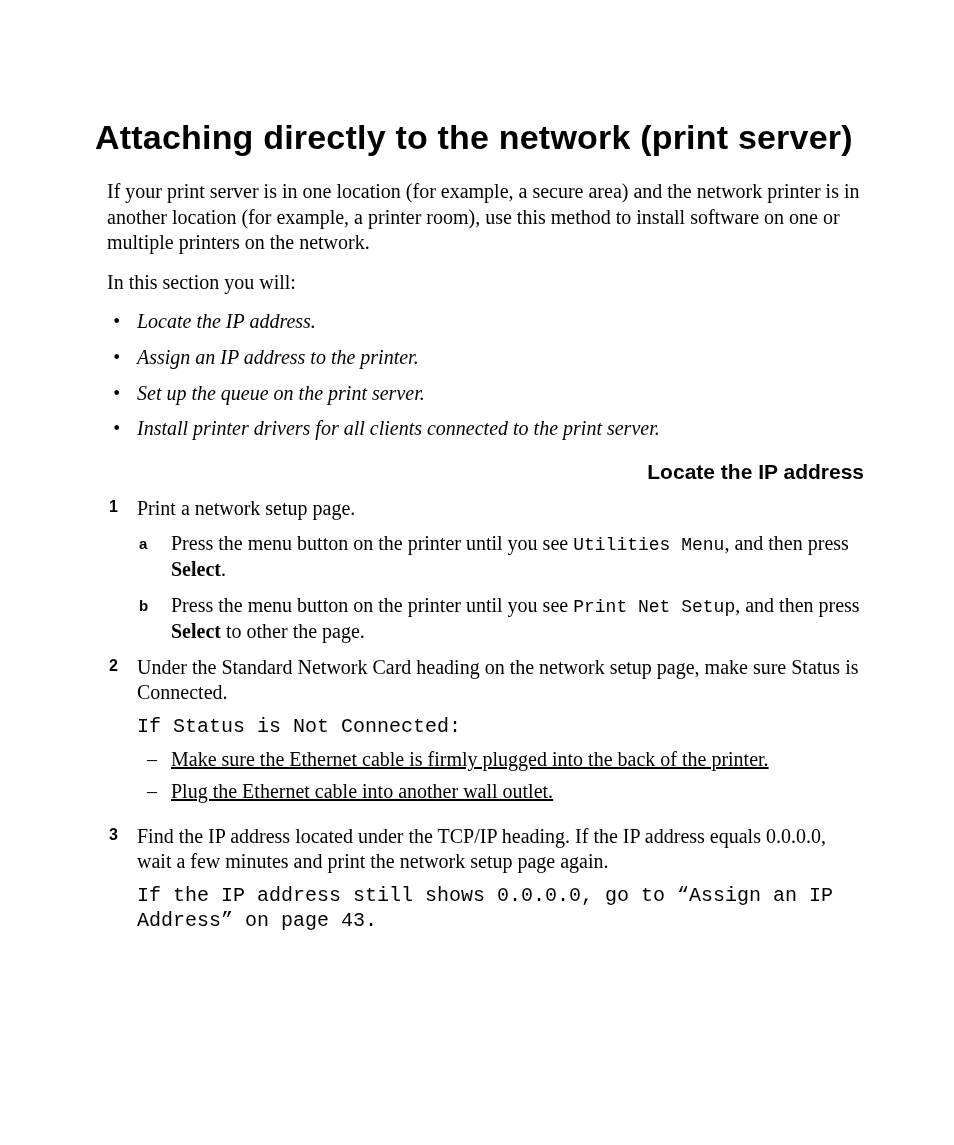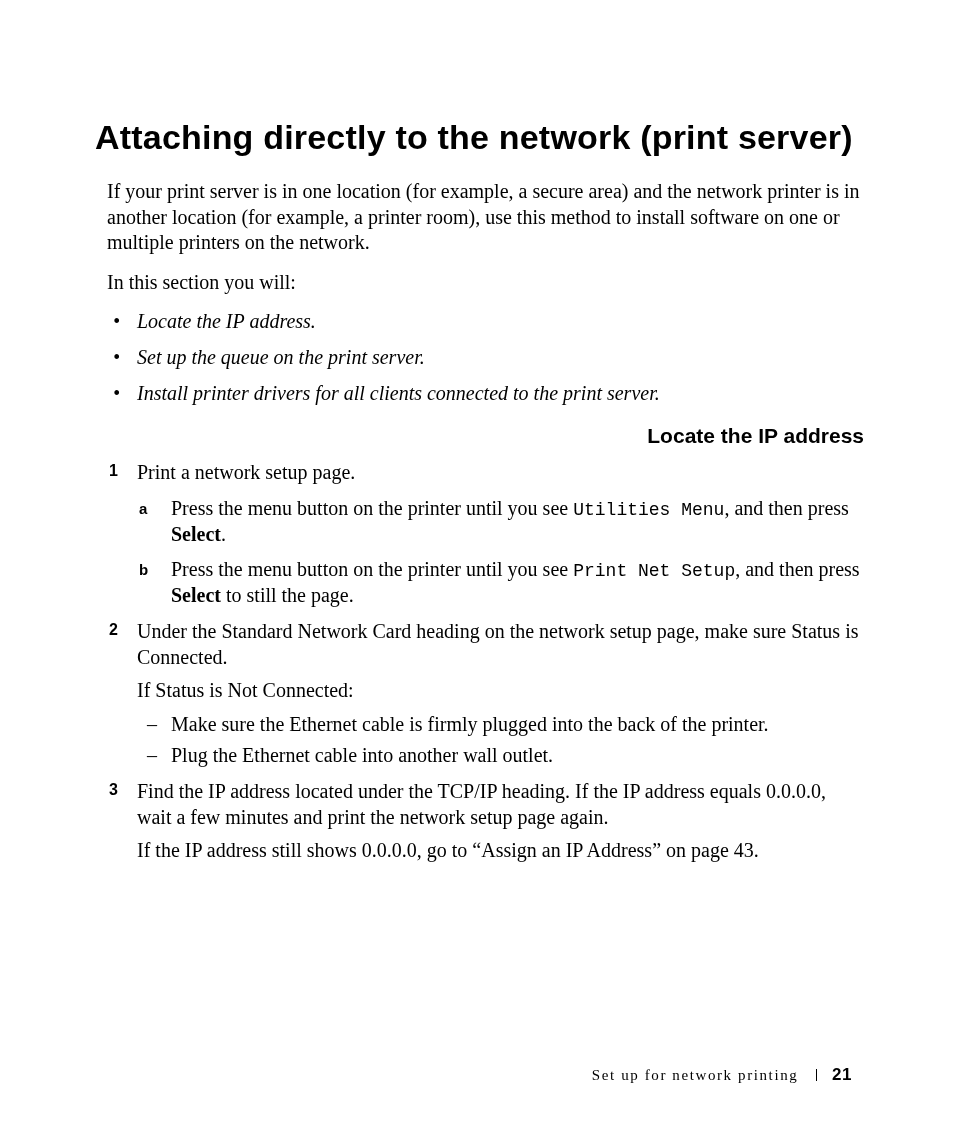--- a/index.html
+++ b/index.html
@@ -82,25 +82,27 @@
     left: 44px;
     top: 3px;
     font-weight: 700;
     font-size: 15px;
   }
   .indent {
     padding-left: 42px;
     font-size: 20px;
     line-height: 1.28;
     margin: 8px 0;
+    font-family: Liberation Mono, monospace;
   }
   ul.dashes {
     list-style: none;
     padding: 0;
-    margin: 4px 0 10px 0;
+    margin: 4px 0 19px 0;
+    text-decoration: underline;
   }
   ul.dashes li {
     font-size: 20px;
     line-height: 1.28;
     padding-left: 76px;
     position: relative;
     margin: 6px 0;
   }
   ul.dashes li::before {
     content: "–";
@@ -144,20 +146,21 @@
 <div class="page">
 
   <h1 class="page-title sans-cond">Attaching directly to the network (print server)</h1>
 
   <p class="body">If your print server is in one location (for example, a secure area) and the network printer is in another location (for example, a printer room), use this method to install software on one or multiple printers on the network.</p>
 
   <p class="body">In this section you will:</p>
 
   <ul class="dots">
     <li>Locate the IP address.</li>
+    <li>Assign an IP address to the printer.</li>
     <li>Set up the queue on the print server.</li>
     <li>Install printer drivers for all clients connected to the print server.</li>
   </ul>
 
   <h2 class="subhead sans-cond">Locate the IP address</h2>
 
   <div class="num-item">
     <span class="num sans-cond">1</span>
     <span>Print a network setup page.</span>
   </div>
@@ -165,21 +168,21 @@
   <div class="sub-alpha">
     <span class="alpha sans-cond">a</span>
     <span>
       <span>Press the menu button on the printer until you see </span><span class="mono">Utilities Menu</span><span>, and then press </span><span class="bold-serif">Select</span><span>.</span>
     </span>
   </div>
 
   <div class="sub-alpha">
     <span class="alpha sans-cond">b</span>
     <span>
-      <span>Press the menu button on the printer until you see </span><span class="mono">Print Net Setup</span><span>, and then press </span><span class="bold-serif">Select</span><span> to still the page.</span>
+      <span>Press the menu button on the printer until you see </span><span class="mono">Print Net Setup</span><span>, and then press </span><span class="bold-serif">Select</span><span> to other the page.</span>
     </span>
   </div>
 
   <div class="num-item">
     <span class="num sans-cond">2</span>
     <span>Under the Standard Network Card heading on the network setup page, make sure Status is Connected.</span>
   </div>
 
   <div class="indent">If Status is Not Connected:</div>
 
@@ -188,19 +191,14 @@
     <li>Plug the Ethernet cable into another wall outlet.</li>
   </ul>
 
   <div class="num-item">
     <span class="num sans-cond">3</span>
     <span>Find the IP address located under the TCP/IP heading. If the IP address equals 0.0.0.0, wait a few minutes and print the network setup page again.</span>
   </div>
 
   <div class="indent">If the IP address still shows 0.0.0.0, go to “Assign an IP Address” on page 43.</div>
 
-  <div class="footer">
-    <span>Set up for network printing</span>
-    <span class="sep"></span>
-    <span class="pnum">21</span>
-  </div>
 
 </div>
 
 </body></html>

